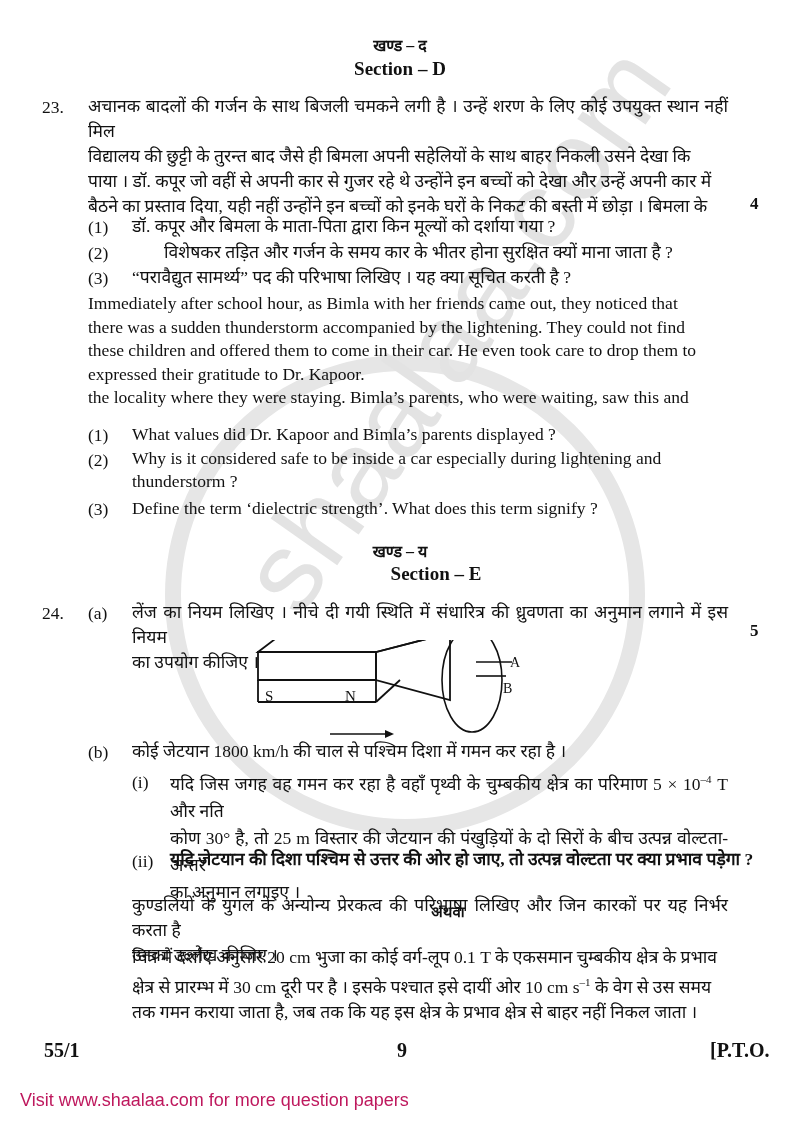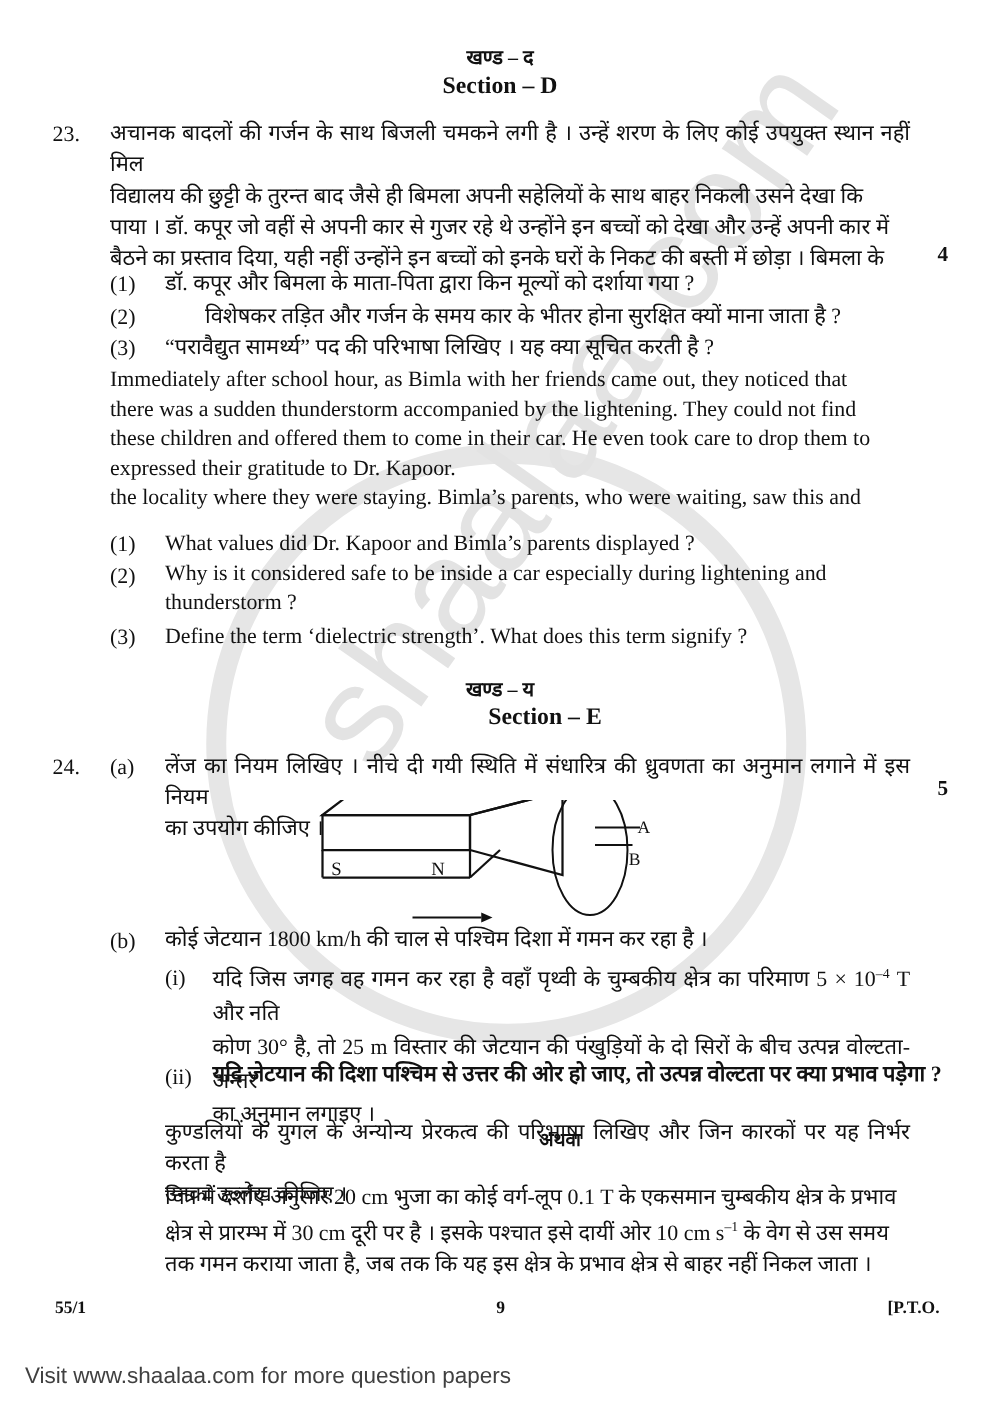--- a/index.html
+++ b/index.html
@@ -11,22 +11,22 @@
   .watermark-text{position:absolute;left:215px;top:560px;font-family:"Liberation Sans",sans-serif;
        font-size:112px;color:#e3e3e3;transform:rotate(-55deg);transform-origin:left top;
        letter-spacing:2px;pointer-events:none;white-space:nowrap;}
   .center{position:absolute;left:0;width:800px;text-align:center;font-weight:bold;}
   .hi-head{font-size:16px;}
   .en-head{font-size:19px;}
   .txt{position:absolute;font-size:17.5px;line-height:25px;}
   .just{text-align:justify;text-align-last:left;}
   .num{position:absolute;font-size:17.5px;}
   .marks{position:absolute;left:750px;font-size:17px;font-weight:bold;}
-  .footer{position:absolute;font-size:14px;font-weight:bold;}
-  .visit{position:absolute;left:20px;top:1090px;font-family:"Liberation Sans",sans-serif;font-size:18px;color:#404040;}
+  .footer{position:absolute;font-size:20px;font-weight:bold;}
+  .visit{position:absolute;left:20px;top:1090px;font-family:"Liberation Sans",sans-serif;font-size:18px;color:#be185d;}
   .sup{font-size:11px;vertical-align:super;}
   svg{position:absolute;}
 </style>
 </head>
 <body>
 
 <div class="page">
 
   <div class="watermark"></div>
   <div class="watermark-text">shaalaa.com</div>

